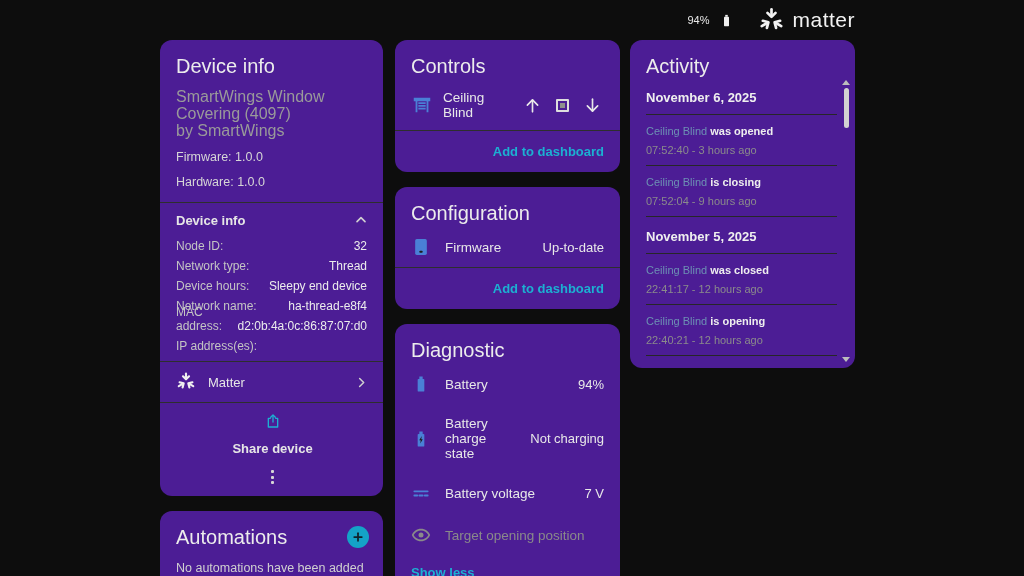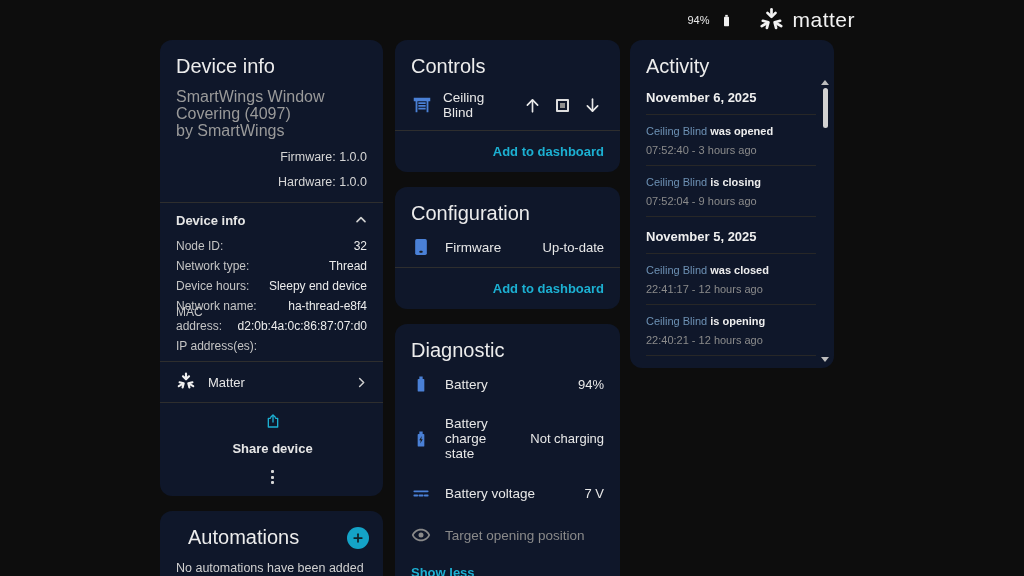--- a/index.html
+++ b/index.html
@@ -14,33 +14,33 @@
     position:absolute; top:0; left:0; right:169px; height:40px;
     display:flex; align-items:center; justify-content:flex-end; gap:10px;
   }
   .topbar .pct { font-size:11px; color:#e8e8e8; }
   .brandmark { display:flex; align-items:center; gap:7px; margin-left:14px; }
   .brand-text { font-size:21px; color:#f2f2f2; letter-spacing:0.5px; }
 
   .col { position:absolute; top:40px; display:flex; flex-direction:column; gap:15px; }
   .col1 { left:160px; width:223px; }
   .col2 { left:395px; width:225px; }
-  .col3 { left:630px; width:204px; }
+  .col3 { left:630px; width:225px; }
 
   .card {
-    background:#0f172a; border-radius:12px; overflow:hidden; position:relative;
+    background:#4c1d95; border-radius:12px; overflow:hidden; position:relative;
   }
   .card-title {
     font-size:20px; font-weight:400; color:#ececec; padding:15px 16px 0 16px;
   }
-  .title-row { display:flex; align-items:center; justify-content:space-between; padding-right:14px;margin-left:12px; }
+  .title-row { display:flex; justify-content:space-between; padding-right:14px; }
 
   
   .di-sub { padding:10px 16px 0 16px; font-size:16px; color:#9a9a9a; line-height:17px; }
-  .di-line { padding:11px 16px 0 16px; font-size:12.5px; color:#d6d6d6;text-align:right; }
+  .di-line { padding:11px 16px 0 16px; font-size:12.5px; color:#d6d6d6; }
   .section-hd {
     margin-top:13px; border-top:1px solid #2e2e2e;
     display:flex; align-items:center; justify-content:space-between;
     padding:9px 14px 5px 16px; font-size:13px; font-weight:700; color:#e6e6e6;
   }
   .attr-row {
     display:flex; justify-content:space-between; align-items:flex-end;
     padding:0 16px; height:20px; font-size:12px;
   }
   .attr-label { color:#c4c4c4; }

